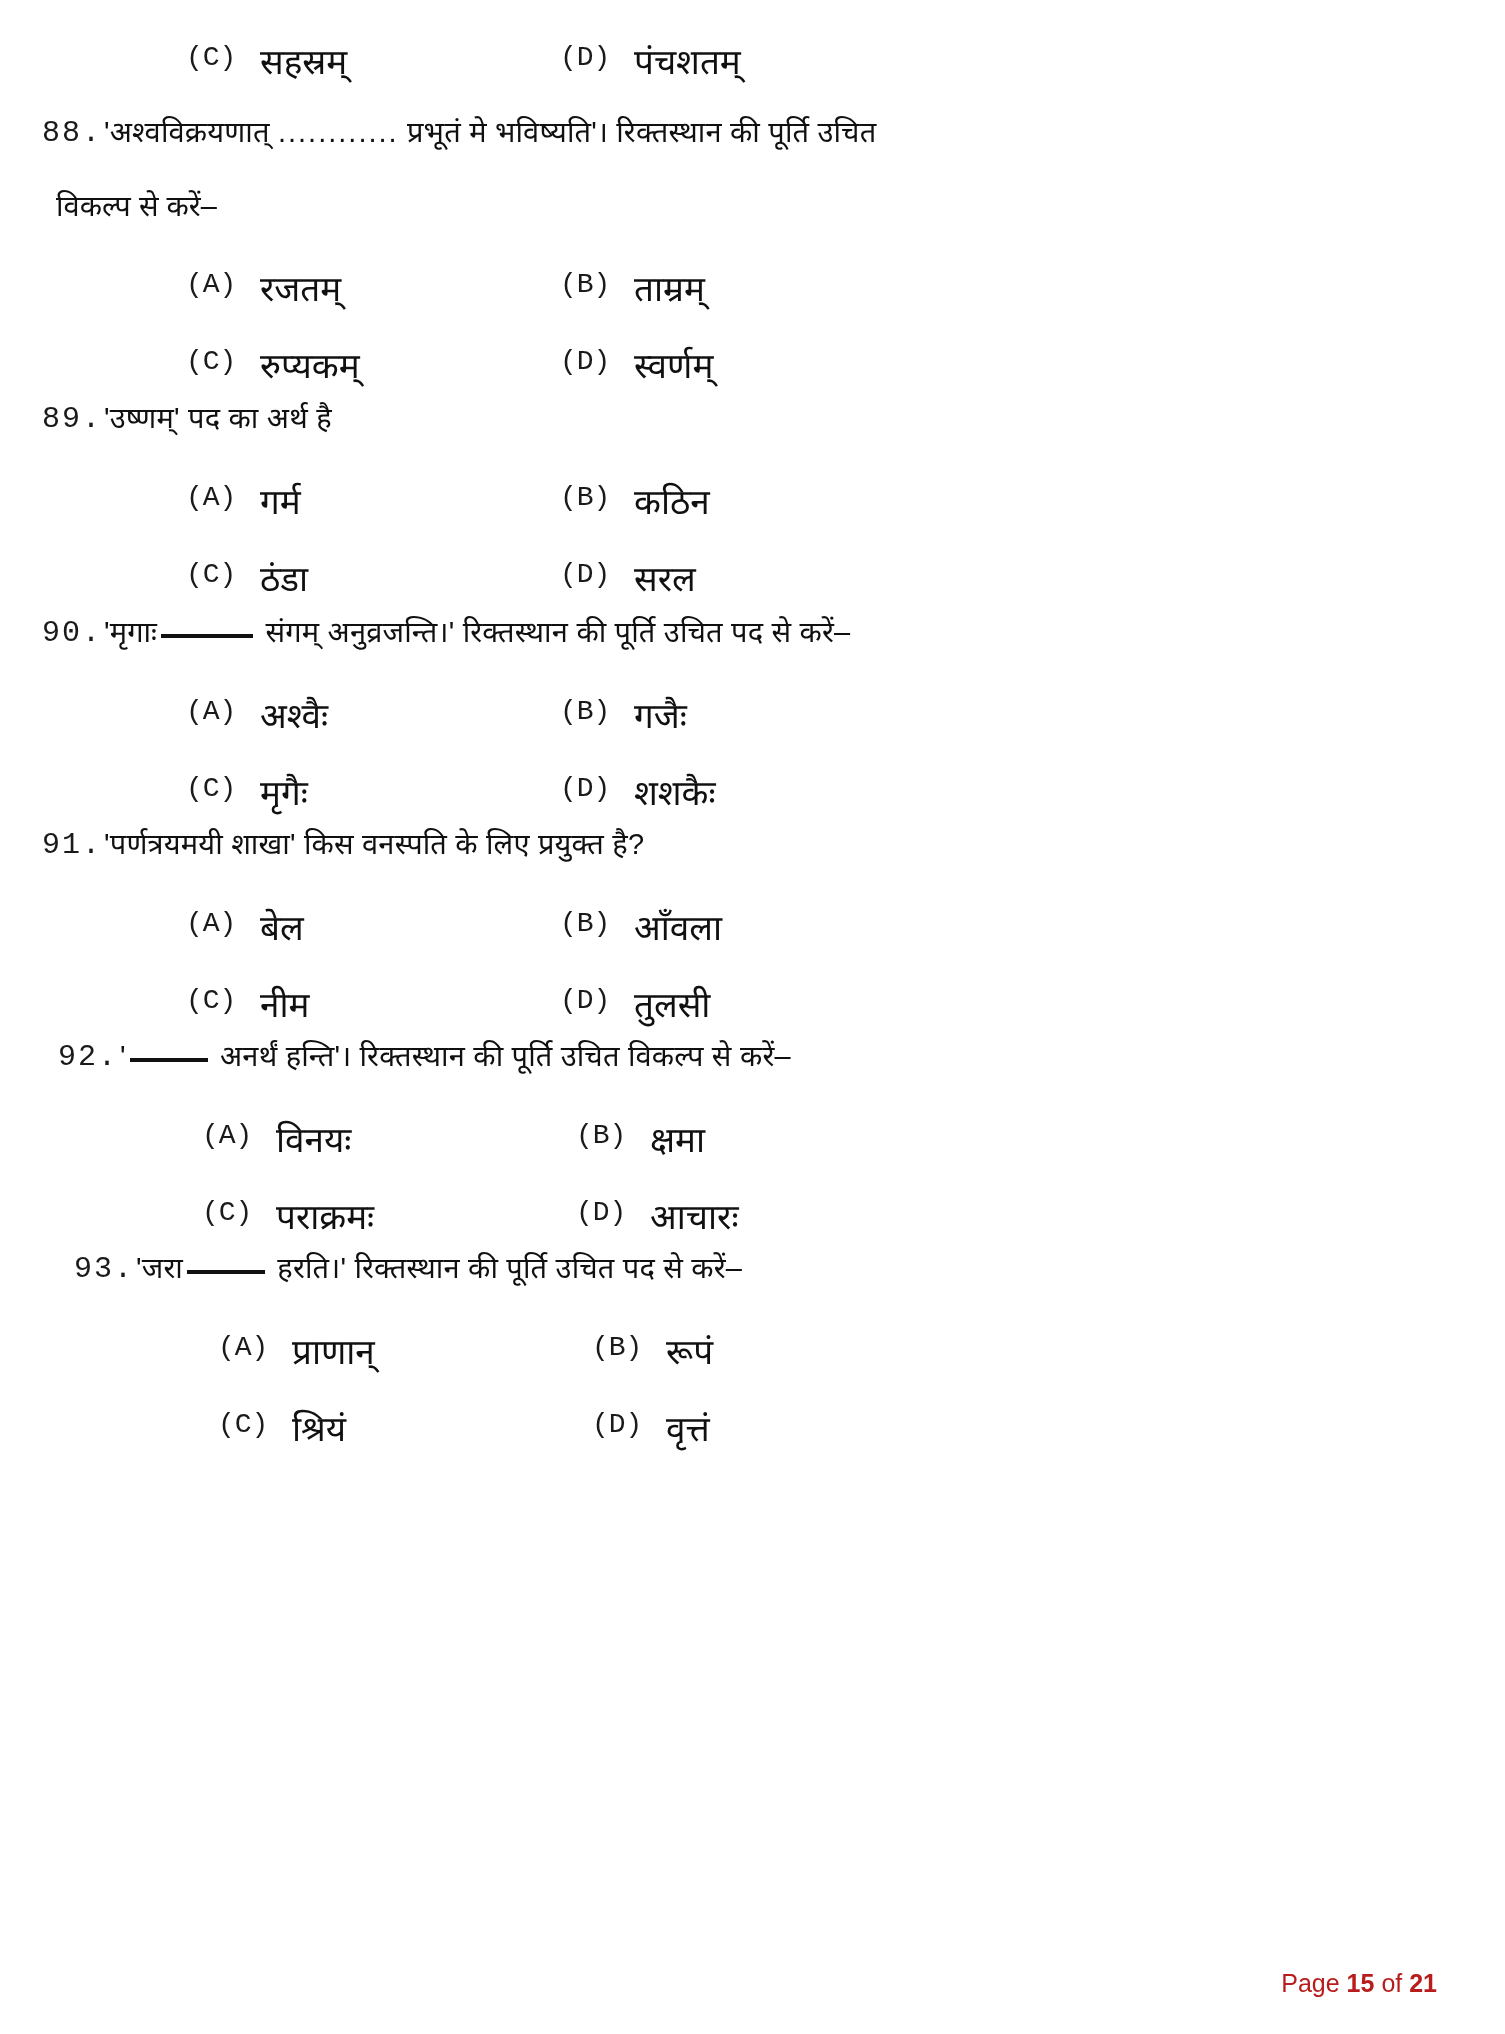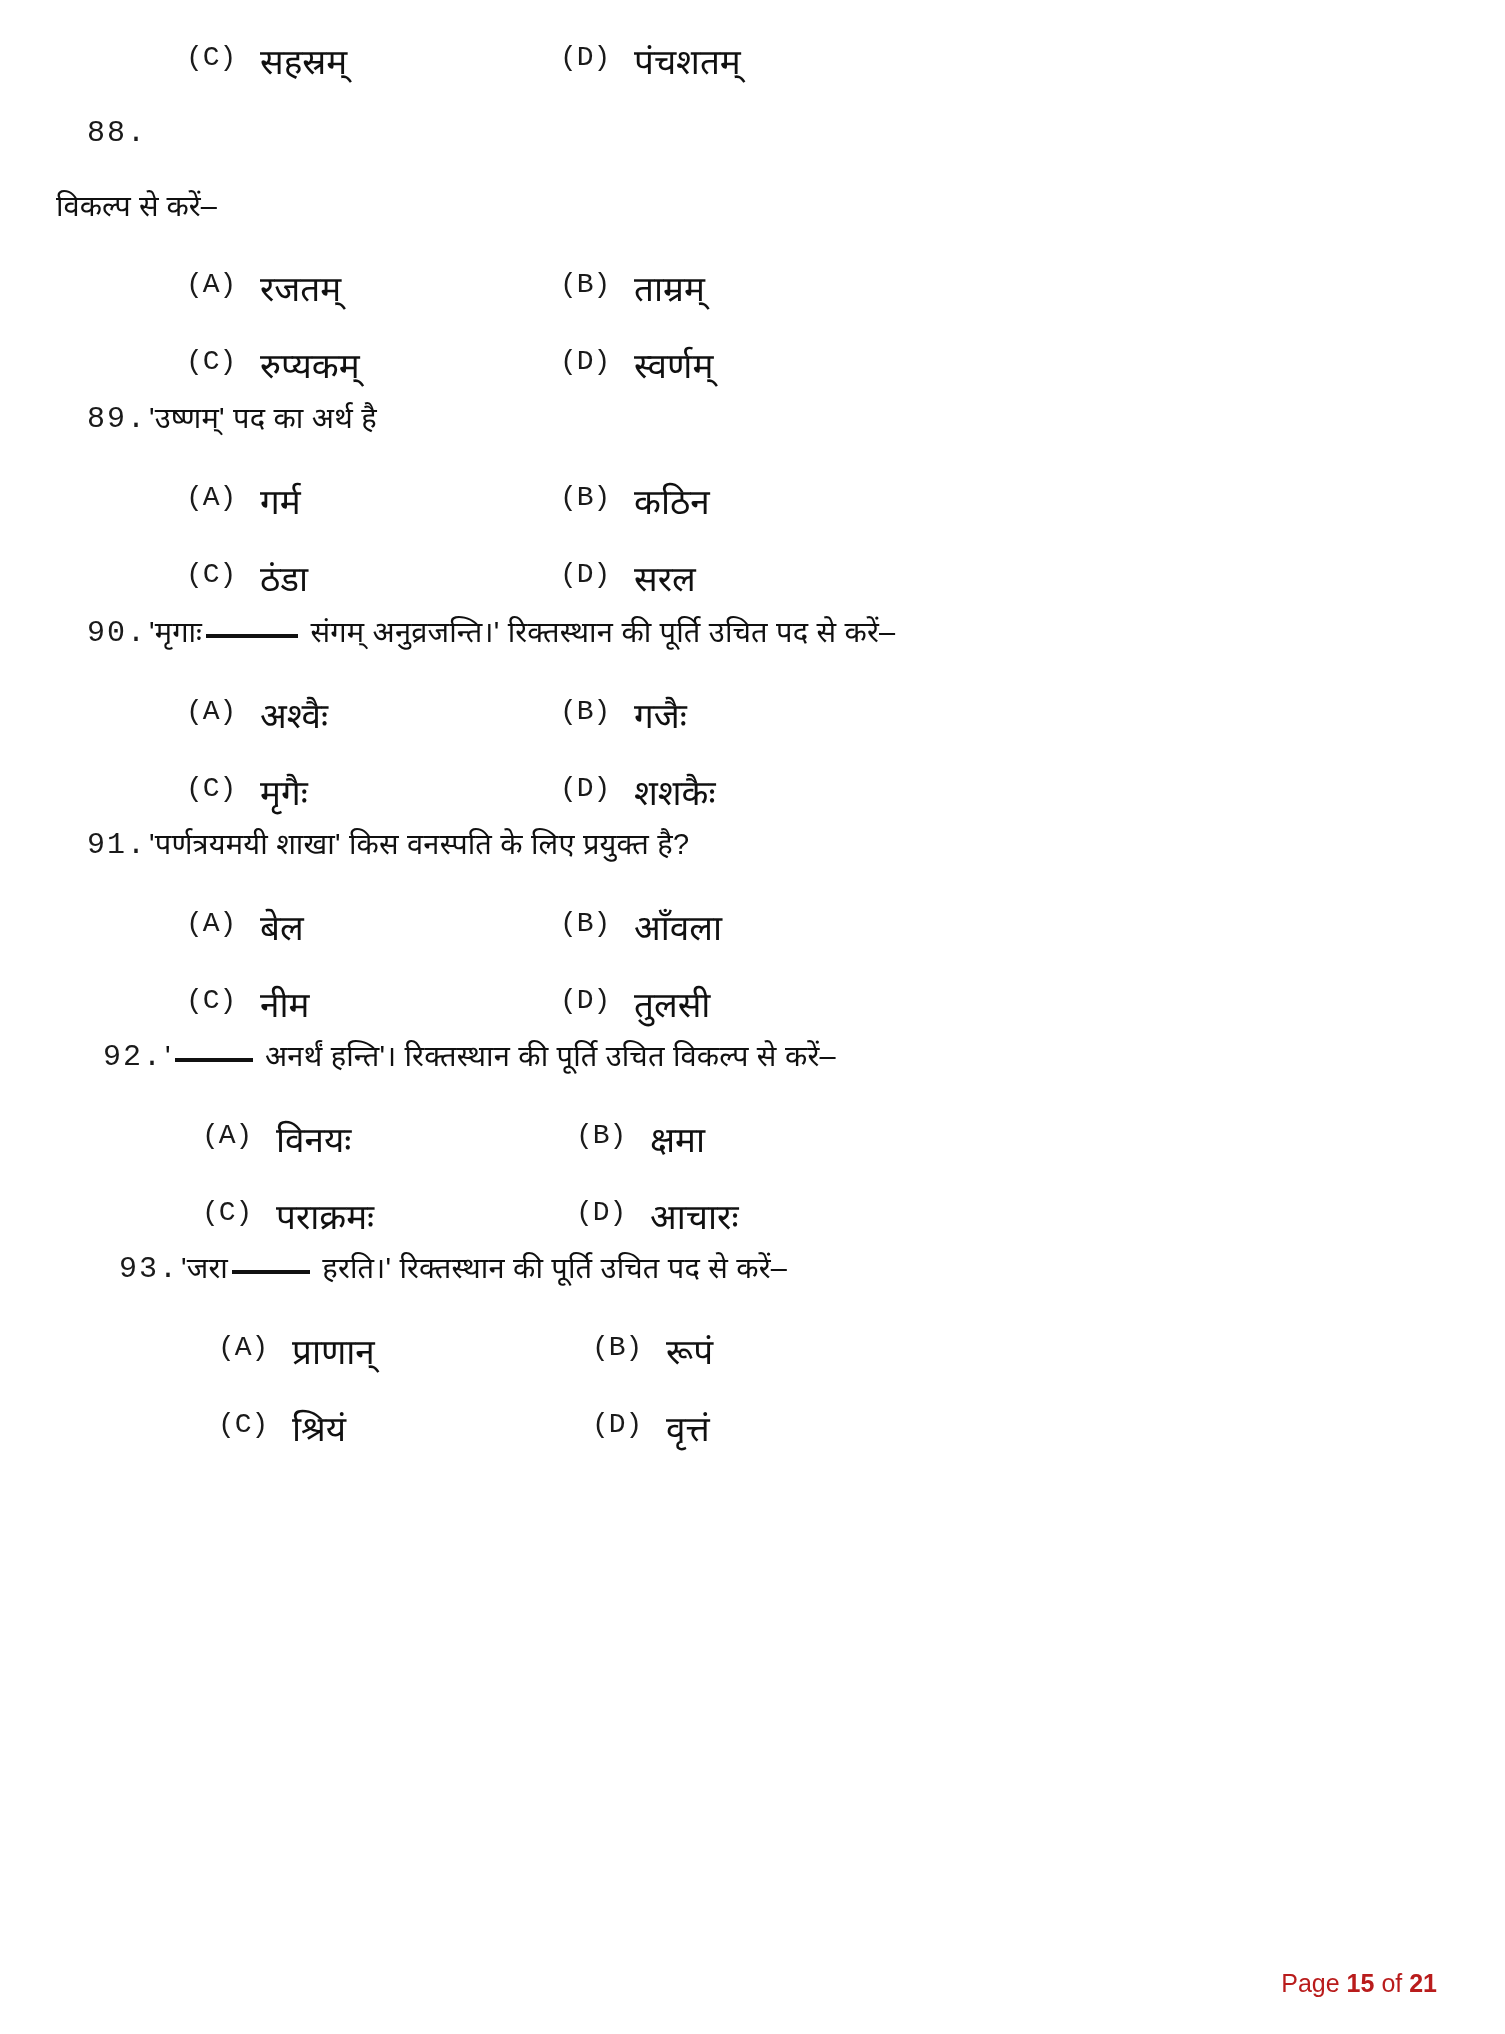--- a/index.html
+++ b/index.html
@@ -37,21 +37,20 @@
     width: 104px;
     flex: 0 0 104px;
     text-align: left;
     padding-left: 42px;
     box-sizing: border-box;
     font-family: "Liberation Mono", "DejaVu Sans Mono", monospace;
     font-size: 30px;
     letter-spacing: 2px;
     color: #1a1a1a;
     line-height: 1.0;
-    margin-left: 45px;
   }
 
   .q-text {
     flex: 1 1 auto;
     font-family: "Liberation Sans", "DejaVu Sans", sans-serif;
     font-size: 29px;
     line-height: 1.0;
     color: #101010;
     letter-spacing: 0.2px;
   }
@@ -130,20 +129,25 @@
         <div class="opt-cell right">
           <span class="opt-tag">(D)</span>
           <span class="opt-label">पंचशतम्</span>
         </div>
       </div>
     </div>
 
     <div style="position:absolute; left:0; top:118px; width:100%;">
       <div class="q-row">
         <span class="q-num">88.</span>
+        <span class="q-text">
+          <span>'अश्वविक्रयणात्</span>
+          <span class="dots">............</span>
+          <span>प्रभूतं मे भविष्यति'। रिक्तस्थान की पूर्ति उचित</span>
+        </span>
       </div>
       <div class="q-cont" style="margin-top:44px;">विकल्प से करें–</div>
 
       <div class="opt-row" style="margin-top:50px;">
         <div class="opt-cell left">
           <span class="opt-tag">(A)</span>
           <span class="opt-label">रजतम्</span>
         </div>
         <div class="opt-cell right">
           <span class="opt-tag">(B)</span>

